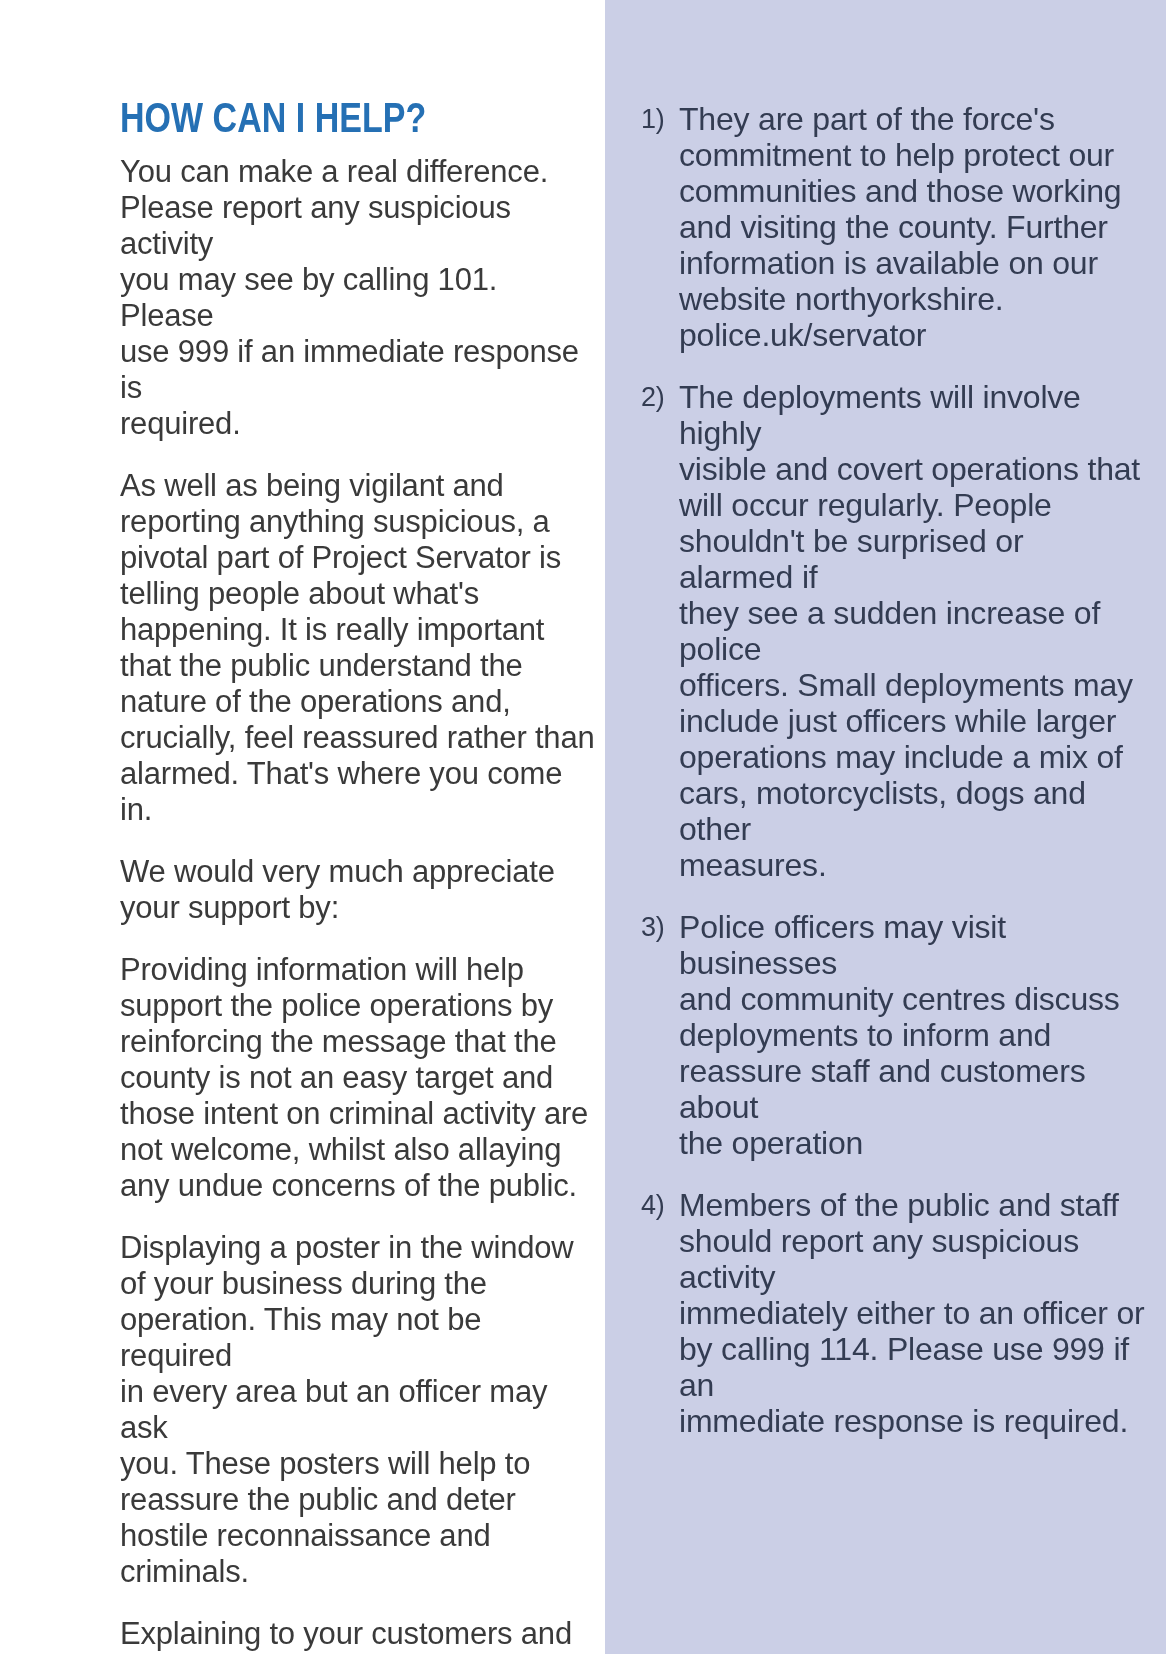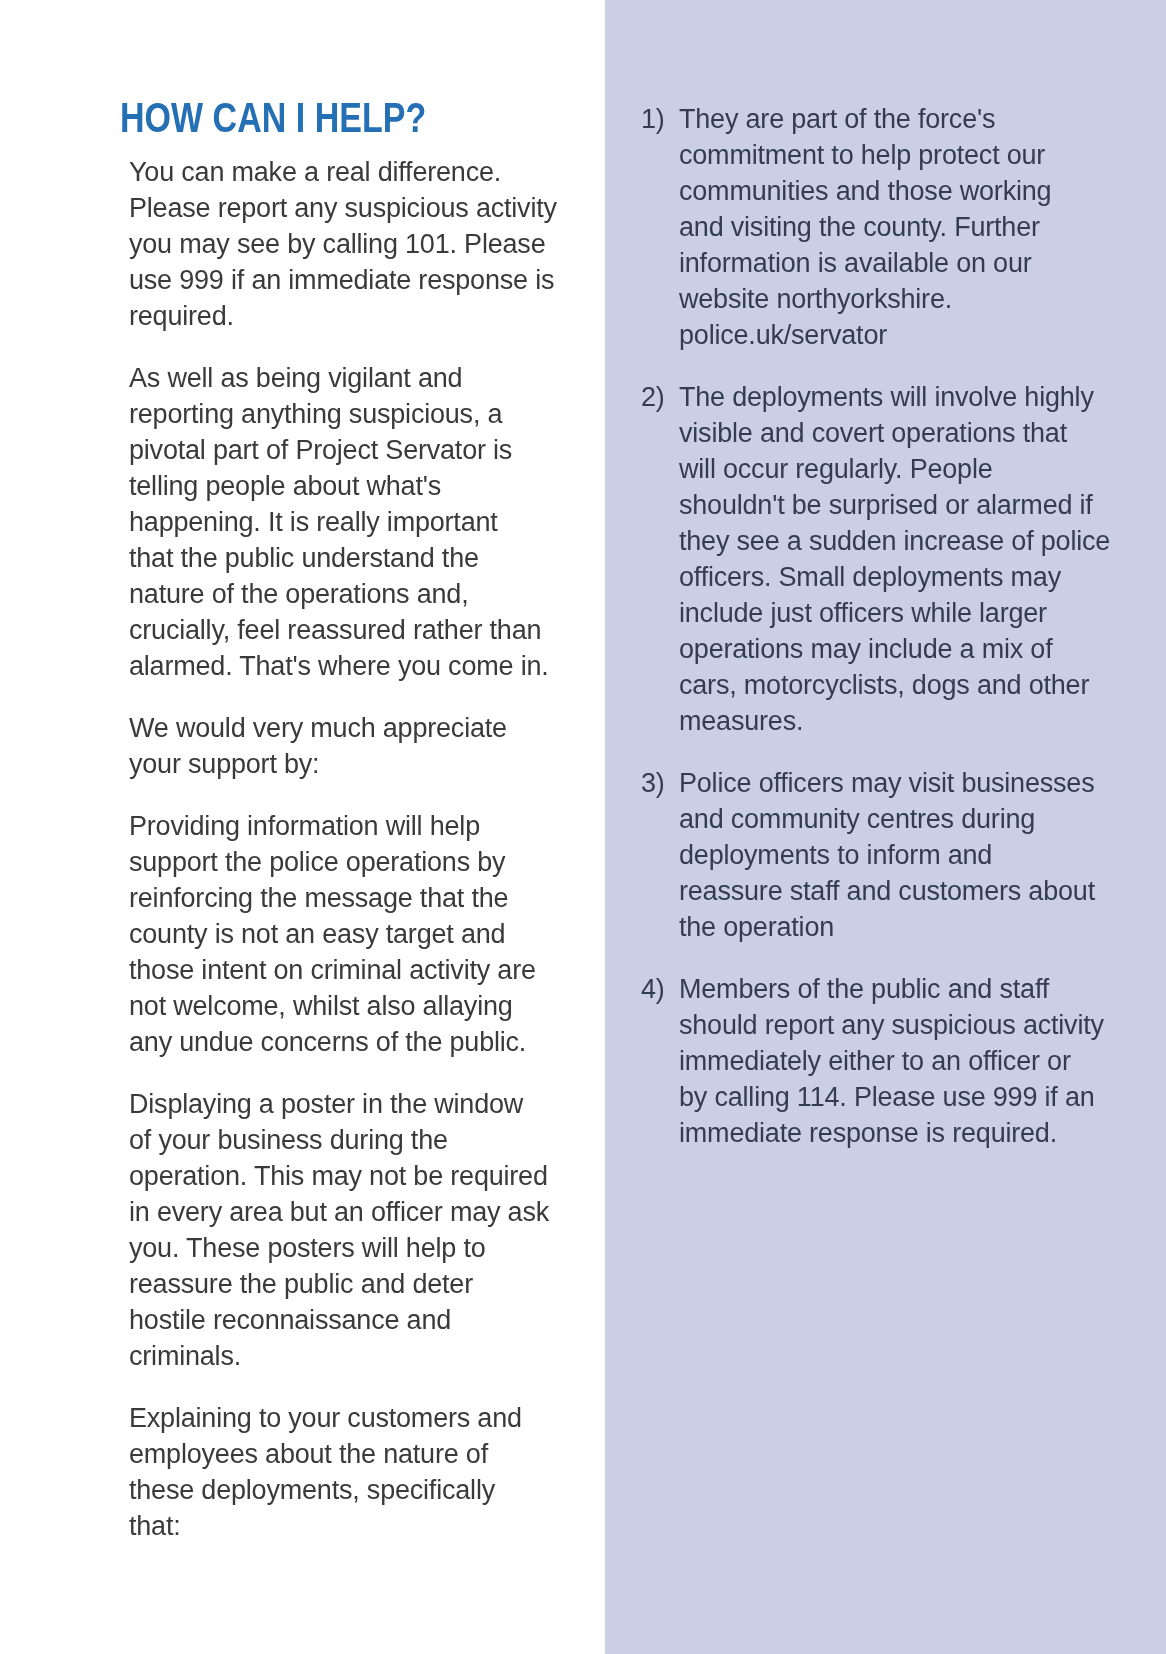--- a/index.html
+++ b/index.html
@@ -38,22 +38,22 @@
     margin: 0 0 15px 0;
     font-size: 42px;
     line-height: 42px;
     font-weight: bold;
     color: var(--heading-color);
     transform: scaleX(0.81);
     transform-origin: left center;
     white-space: nowrap;
   }
   .body-par {
-    margin: 0 0 26px 9px;
-    font-size: 27px;
+    margin: 0 0 26px 0;
+    font-size: 31px;
     line-height: 36px;
     letter-spacing: -0.2px;
     white-space: pre-line;
   }
   .right-col {
     position: absolute;
     left: 641px;
     top: 101px;
     width: 505px;
     color: var(--right-text);
@@ -63,21 +63,21 @@
     margin: 0 0 26px 0;
   }
   .item-number {
     flex: 0 0 38px;
     font-size: 27px;
     line-height: 36px;
     letter-spacing: -0.2px;
   }
   .item-text {
     flex: 1;
-    font-size: 27px;
+    font-size: 32px;
     line-height: 36px;
     letter-spacing: -0.2px;
     white-space: pre-line;
   }
 </style>
 </head>
 <body>
 
 <div class="panel"></div>
 
@@ -140,21 +140,21 @@
 they see a sudden increase of police
 officers. Small deployments may
 include just officers while larger
 operations may include a mix of
 cars, motorcyclists, dogs and other
 measures.</span>
   </div>
   <div class="numbered-item">
     <span class="item-number">3)</span>
     <span class="item-text">Police officers may visit businesses
-and community centres during
+and community centres discuss
 deployments to inform and
 reassure staff and customers about
 the operation</span>
   </div>
   <div class="numbered-item">
     <span class="item-number">4)</span>
     <span class="item-text">Members of the public and staff
 should report any suspicious activity
 immediately either to an officer or
 by calling 114. Please use 999 if an

